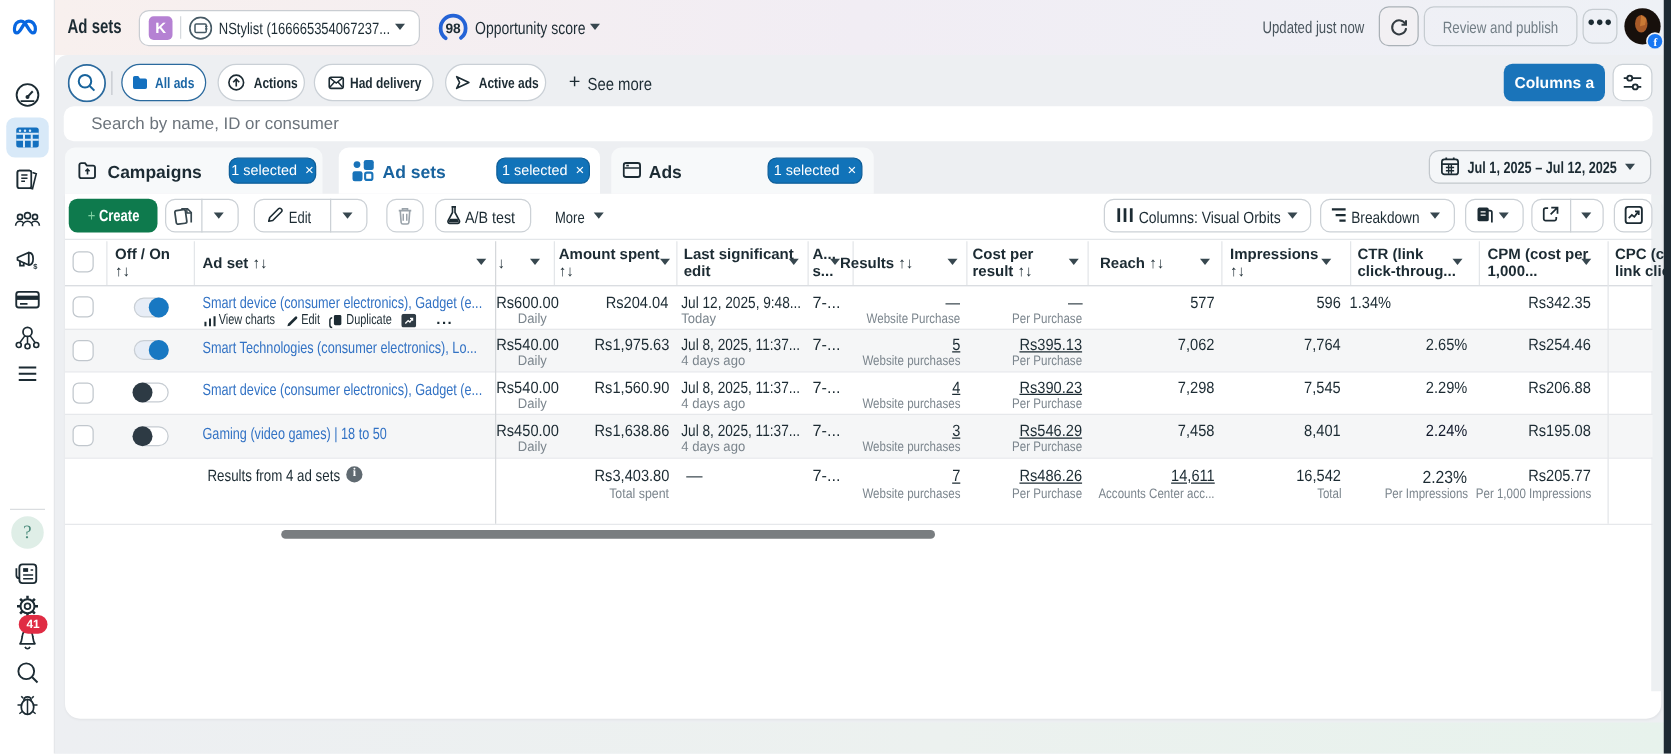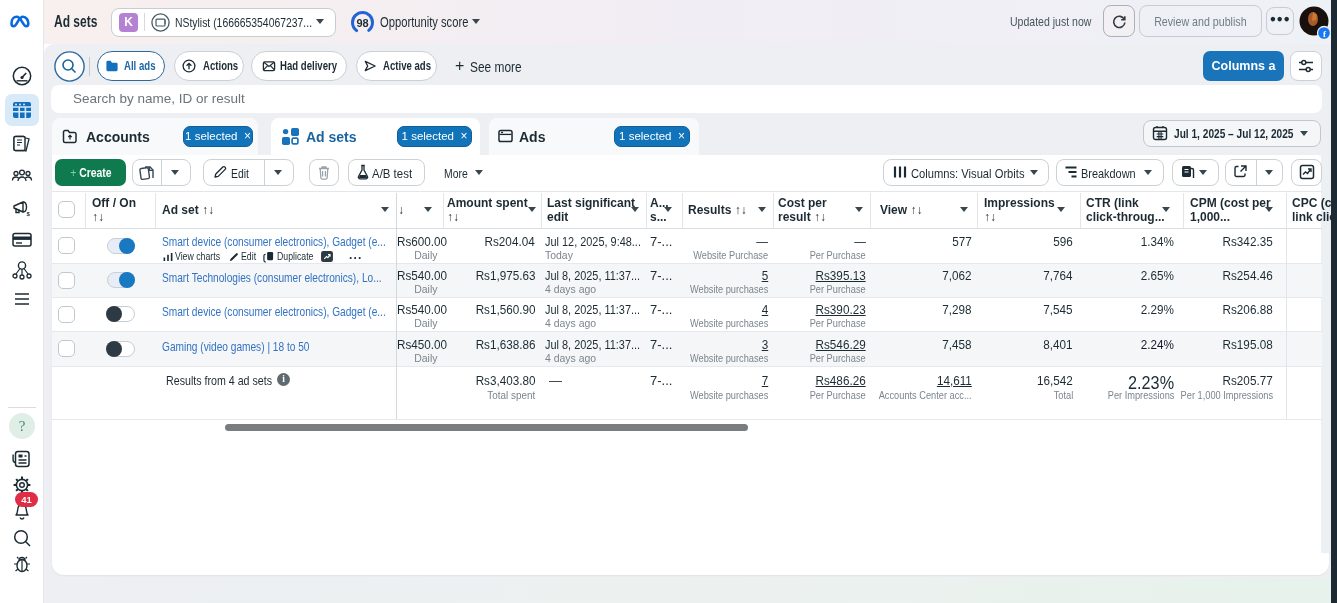--- a/index.html
+++ b/index.html
@@ -174,29 +174,29 @@
 <div class="a txt" style="left:455px;top:57px;font-size:16px;">+</div>
 <div class="a txt" style="left:470px;top:59px;font-size:14px;white-space:nowrap;"><span class="sp oL" style="transform:scaleX(0.85);">See more</span></div>
 <div class="a" style="left:1203px;top:51px;width:81px;height:30px;background:#1a74ba;border-radius:7px;color:#fff;font-size:12.5px;font-weight:bold;text-align:center;line-height:30px;">Columns a view</div>
 <div class="a btn" style="left:1290px;top:51px;width:32px;height:30px;"></div>
 <svg class="a" style="left:1298px;top:58px;" width="16" height="16" viewBox="0 0 16 16">
 <path d="M1 4.5 h3 M8 4.5 h7 M1 11.5 h7 M12 11.5 h3" stroke="#1c2b33" stroke-width="1.5"></path>
 <circle cx="5.8" cy="4.5" r="2" fill="none" stroke="#1c2b33" stroke-width="1.5"></circle>
 <circle cx="10.2" cy="11.5" r="2" fill="none" stroke="#1c2b33" stroke-width="1.5"></circle>
 </svg>
 <div class="a" style="left:51px;top:85px;width:1271px;height:28px;background:#fff;border-radius:8px;"></div>
-<div class="a" style="left:73px;top:91px;font-size:13.5px;color:#6b737b;">Search by name, ID or result</div>
+<div class="a" style="left:73px;top:91px;font-size:13.5px;color:#6b737b;">Search by name, ID or consumer</div>
 <div class="a" style="left:52px;top:118px;width:206px;height:37px;background:#f7f9fa;border-radius:8px 8px 0 0;"></div>
 <div class="a" style="left:271px;top:118px;width:209px;height:37px;background:#fff;border-radius:8px 8px 0 0;"></div>
 <div class="a" style="left:489px;top:118px;width:210px;height:37px;background:#f7f9fa;border-radius:8px 8px 0 0;"></div>
 <svg class="a" style="left:62px;top:129px;" width="16" height="15" viewBox="0 0 16 15">
 <path d="M1.5 3 a1.5 1.5 0 0 1 1.5 -1.5 h3 l1.5 2 h5 a1.5 1.5 0 0 1 1.5 1.5 v7 a1.5 1.5 0 0 1 -1.5 1.5 h-9.5 a1.5 1.5 0 0 1 -1.5 -1.5 z" fill="none" stroke="#1c2b33" stroke-width="1.5"></path>
 <path d="M8 10.5 V6.5 M6.3 8 L8 6.3 L9.7 8" fill="none" stroke="#1c2b33" stroke-width="1.3"></path>
 </svg>
-<div class="a tabtxt" style="left:86px;top:129px;">Accounts</div>
+<div class="a tabtxt" style="left:86px;top:129px;">Campaigns</div>
 <div class="badge" style="left:183px;top:126px;width:70px;">1 selected&nbsp;&nbsp;<span style="font-size:12px;">×</span></div>
 <svg class="a" style="left:281px;top:127px;" width="19" height="19" viewBox="0 0 19 19">
 <circle cx="4.6" cy="4.6" r="2.7" fill="#1973b9"></circle>
 <rect x="10" y="1" width="8" height="8" rx="1.8" fill="#1973b9"></rect>
 <rect x="1" y="10" width="8" height="8" rx="1.8" fill="#1973b9"></rect>
 <rect x="11.1" y="11.1" width="5.8" height="5.8" rx="1.4" fill="none" stroke="#1973b9" stroke-width="1.7"></rect>
 </svg>
 <div class="a tabtxt" style="left:306px;top:129px;color:#19639e;">Ad sets</div>
 <div class="badge" style="left:397px;top:126px;width:75px;">1 selected&nbsp;&nbsp;<span style="font-size:12px;">×</span></div>
 <svg class="a" style="left:498px;top:129px;" width="15" height="14" viewBox="0 0 16 15">
@@ -306,25 +306,25 @@
 <div class="a" style="font-size:12px;font-weight:bold;color:#1c2b33;line-height:14px;left:162px;top:203px;">Ad set ↑↓</div>
 <div class="hcaret" style="left:381px;top:207px;"></div>
 <div class="a" style="font-size:12px;font-weight:bold;color:#1c2b33;line-height:14px;left:398px;top:203px;">↓</div>
 <div class="hcaret" style="left:424px;top:207px;"></div>
 <div class="a" style="font-size:12px;font-weight:bold;color:#1c2b33;line-height:14px;left:447px;top:196px;">Amount spent<br>↑↓</div>
 <div class="hcaret" style="left:528px;top:207px;"></div>
 <div class="a" style="font-size:12px;font-weight:bold;color:#1c2b33;line-height:14px;left:547px;top:196px;">Last significant<br>edit</div>
 <div class="hcaret" style="left:631px;top:207px;"></div>
 <div class="a" style="font-size:12px;font-weight:bold;color:#1c2b33;line-height:14px;left:650px;top:196px;">A...<br>s...</div>
 <div class="hcaret" style="left:664px;top:207px;"></div>
-<div class="a" style="font-size:12px;font-weight:bold;color:#1c2b33;line-height:14px;left:688px;top:203px;">Results ↑↓</div>
+<div class="a" style="font-size:12px;font-weight:bold;color:#1c2b33;line-height:14px;left:672px;top:203px;">Results ↑↓</div>
 <div class="hcaret" style="left:758px;top:207px;"></div>
 <div class="a" style="font-size:12px;font-weight:bold;color:#1c2b33;line-height:14px;left:778px;top:196px;">Cost per<br>result ↑↓</div>
 <div class="hcaret" style="left:855px;top:207px;"></div>
-<div class="a" style="font-size:12px;font-weight:bold;color:#1c2b33;line-height:14px;left:880px;top:203px;">View ↑↓</div>
+<div class="a" style="font-size:12px;font-weight:bold;color:#1c2b33;line-height:14px;left:880px;top:203px;">Reach ↑↓</div>
 <div class="hcaret" style="left:960px;top:207px;"></div>
 <div class="a" style="font-size:12px;font-weight:bold;color:#1c2b33;line-height:14px;left:984px;top:196px;">Impressions<br>↑↓</div>
 <div class="hcaret" style="left:1057px;top:207px;"></div>
 <div class="a" style="font-size:12px;font-weight:bold;color:#1c2b33;line-height:14px;left:1086px;top:196px;">CTR (link<br>click-throug...</div>
 <div class="hcaret" style="left:1162px;top:207px;"></div>
 <div class="a" style="font-size:12px;font-weight:bold;color:#1c2b33;line-height:14px;left:1190px;top:196px;">CPM (cost per<br>1,000...</div>
 <div class="hcaret" style="left:1265px;top:207px;"></div>
 <div class="a" style="font-size:12px;font-weight:bold;color:#1c2b33;line-height:14px;left:1292px;top:196px;width:40px;overflow:hidden;white-space:nowrap;">CPC (co<br>link click</div>
 <div class="a" style="left:58px;top:237.25px;width:17px;height:17px;border:1.5px solid #c1c7cd;border-radius:5px;background:#fff;"></div>
 <div class="a" style="left:107px;top:237.75px;width:28px;height:16px;background:#e7edf6;border:1px solid #c9cfd5;border-radius:8px;"></div>
@@ -354,21 +354,21 @@
 <div class="a r" style="font-size:13px;color:#1c2b33;left:375px;top:233.5px;width:160px;white-space:nowrap;"><span class="sp oR" style="transform:scaleX(0.9);">Rs204.04</span></div>
 <div class="a" style="font-size:13px;color:#1c2b33;left:545px;top:233.5px;white-space:nowrap;"><span class="sp oL" style="transform:scaleX(0.84);">Jul 12, 2025, 9:48...</span></div>
 <div class="a" style="font-size:11px;color:#7b858d;left:545px;top:248.5px;white-space:nowrap;"><span class="sp oL" style="transform:scaleX(0.95);">Today</span></div>
 <div class="a" style="font-size:13px;color:#1c2b33;left:650px;top:233.5px;">7-...</div>
 <div class="a r" style="font-size:13px;color:#1c2b33;left:608px;top:233.5px;width:160px;white-space:nowrap;"><span class="sp oR" style="transform:scaleX(0.9);">—</span></div>
 <div class="a r" style="font-size:11px;color:#7b858d;left:608px;top:248.5px;width:160px;white-space:nowrap;"><span class="sp oR" style="transform:scaleX(0.84);">Website Purchase</span></div>
 <div class="a r" style="font-size:13px;color:#1c2b33;left:706px;top:233.5px;width:160px;white-space:nowrap;"><span class="sp oR" style="transform:scaleX(0.9);">—</span></div>
 <div class="a r" style="font-size:11px;color:#7b858d;left:706px;top:248.5px;width:160px;white-space:nowrap;"><span class="sp oR" style="transform:scaleX(0.84);">Per Purchase</span></div>
 <div class="a r" style="font-size:13px;color:#1c2b33;left:812px;top:233.5px;width:160px;white-space:nowrap;"><span class="sp oR" style="transform:scaleX(0.9);">577</span></div>
 <div class="a r" style="font-size:13px;color:#1c2b33;left:913px;top:233.5px;width:160px;white-space:nowrap;"><span class="sp oR" style="transform:scaleX(0.9);">596</span></div>
-<div class="a r" style="font-size:13px;color:#1c2b33;left:1014px;top:233.5px;width:160px;white-space:nowrap;"><span class="sp oR" style="transform:scaleX(0.9);">1.34%</span></div>
+<div class="a r" style="font-size:13px;color:#1c2b33;left:1014px;top:233.5px;width:160px;white-space:nowrap;text-align:center;"><span class="sp oR" style="transform:scaleX(0.9);">1.34%</span></div>
 <div class="a r" style="font-size:13px;color:#1c2b33;left:1113px;top:233.5px;width:160px;white-space:nowrap;"><span class="sp oR" style="transform:scaleX(0.9);">Rs342.35</span></div>
 <div class="a" style="left:58px;top:271.5px;width:17px;height:17px;border:1.5px solid #c1c7cd;border-radius:5px;background:#fff;"></div>
 <div class="a" style="left:107px;top:272.0px;width:28px;height:16px;background:#e7edf6;border:1px solid #c9cfd5;border-radius:8px;"></div>
 <div class="a" style="left:119px;top:272.0px;width:16px;height:16px;background:#1878c2;border-radius:50%;"></div>
 <div class="a" style="font-size:13px;color:#3272c4;white-space:nowrap;overflow:hidden;left:162px;top:270px;transform:scaleX(0.78);transform-origin:0 50%;">Smart Technologies (consumer electronics), Lo...</div>
 <div class="a" style="font-size:13px;color:#1c2b33;left:397px;top:268px;white-space:nowrap;"><span class="sp oL" style="transform:scaleX(0.9);">Rs540.00</span></div>
 <div class="a r" style="font-size:11px;color:#7b858d;left:377px;top:283px;width:60px;white-space:nowrap;"><span class="sp oR" style="transform:scaleX(0.95);">Daily</span></div>
 <div class="a r" style="font-size:13px;color:#1c2b33;left:375px;top:268px;width:160px;white-space:nowrap;"><span class="sp oR" style="transform:scaleX(0.9);">Rs1,975.63</span></div>
 <div class="a" style="font-size:13px;color:#1c2b33;left:545px;top:268px;white-space:nowrap;"><span class="sp oL" style="transform:scaleX(0.84);">Jul 8, 2025, 11:37...</span></div>
 <div class="a" style="font-size:11px;color:#7b858d;left:545px;top:283px;white-space:nowrap;"><span class="sp oL" style="transform:scaleX(0.95);">4 days ago</span></div>
@@ -424,16 +424,16 @@
 <div class="a" style="font-size:13px;color:#1c2b33;left:549px;top:373px;">—</div>
 <div class="a" style="font-size:13px;color:#1c2b33;left:650px;top:373px;">7-...</div>
 <div class="a r" style="font-size:13px;color:#1c2b33;left:608px;top:373px;width:160px;white-space:nowrap;"><span class="sp oR" style="transform:scaleX(0.9);text-decoration:underline;">7</span></div>
 <div class="a r" style="font-size:11px;color:#7b858d;left:608px;top:389px;width:160px;white-space:nowrap;"><span class="sp oR" style="transform:scaleX(0.84);">Website purchases</span></div>
 <div class="a r" style="font-size:13px;color:#1c2b33;left:706px;top:373px;width:160px;white-space:nowrap;"><span class="sp oR" style="transform:scaleX(0.9);text-decoration:underline;">Rs486.26</span></div>
 <div class="a r" style="font-size:11px;color:#7b858d;left:706px;top:389px;width:160px;white-space:nowrap;"><span class="sp oR" style="transform:scaleX(0.84);">Per Purchase</span></div>
 <div class="a r" style="font-size:13px;color:#1c2b33;left:812px;top:373px;width:160px;white-space:nowrap;"><span class="sp oR" style="transform:scaleX(0.9);text-decoration:underline;">14,611</span></div>
 <div class="a r" style="font-size:11px;color:#7b858d;left:812px;top:389px;width:160px;white-space:nowrap;"><span class="sp oR" style="transform:scaleX(0.84);">Accounts Center acc...</span></div>
 <div class="a r" style="font-size:13px;color:#1c2b33;left:913px;top:373px;width:160px;white-space:nowrap;"><span class="sp oR" style="transform:scaleX(0.9);">16,542</span></div>
 <div class="a r" style="font-size:11px;color:#7b858d;left:913px;top:389px;width:160px;white-space:nowrap;"><span class="sp oR" style="transform:scaleX(0.84);">Total</span></div>
-<div class="a r" style="font-size:18px;color:#1c2b33;left:1014px;top:373px;width:160px;white-space:nowrap;"><span class="sp oR" style="transform:scaleX(0.9);">2.23%</span></div>
+<div class="a r" style="font-size:14px;color:#1c2b33;left:1014px;top:373px;width:160px;white-space:nowrap;"><span class="sp oR" style="transform:scaleX(0.9);">2.23%</span></div>
 <div class="a r" style="font-size:11px;color:#7b858d;left:1014px;top:389px;width:160px;white-space:nowrap;"><span class="sp oR" style="transform:scaleX(0.84);">Per Impressions</span></div>
 <div class="a r" style="font-size:13px;color:#1c2b33;left:1113px;top:373px;width:160px;white-space:nowrap;"><span class="sp oR" style="transform:scaleX(0.9);">Rs205.77</span></div>
 <div class="a r" style="font-size:11px;color:#7b858d;left:1113px;top:389px;width:160px;white-space:nowrap;"><span class="sp oR" style="transform:scaleX(0.84);">Per 1,000 Impressions</span></div>
 <div class="a" style="left:225px;top:423.5px;width:523px;height:7.5px;background:#797d80;border-radius:4px;"></div>
 </body></html>

